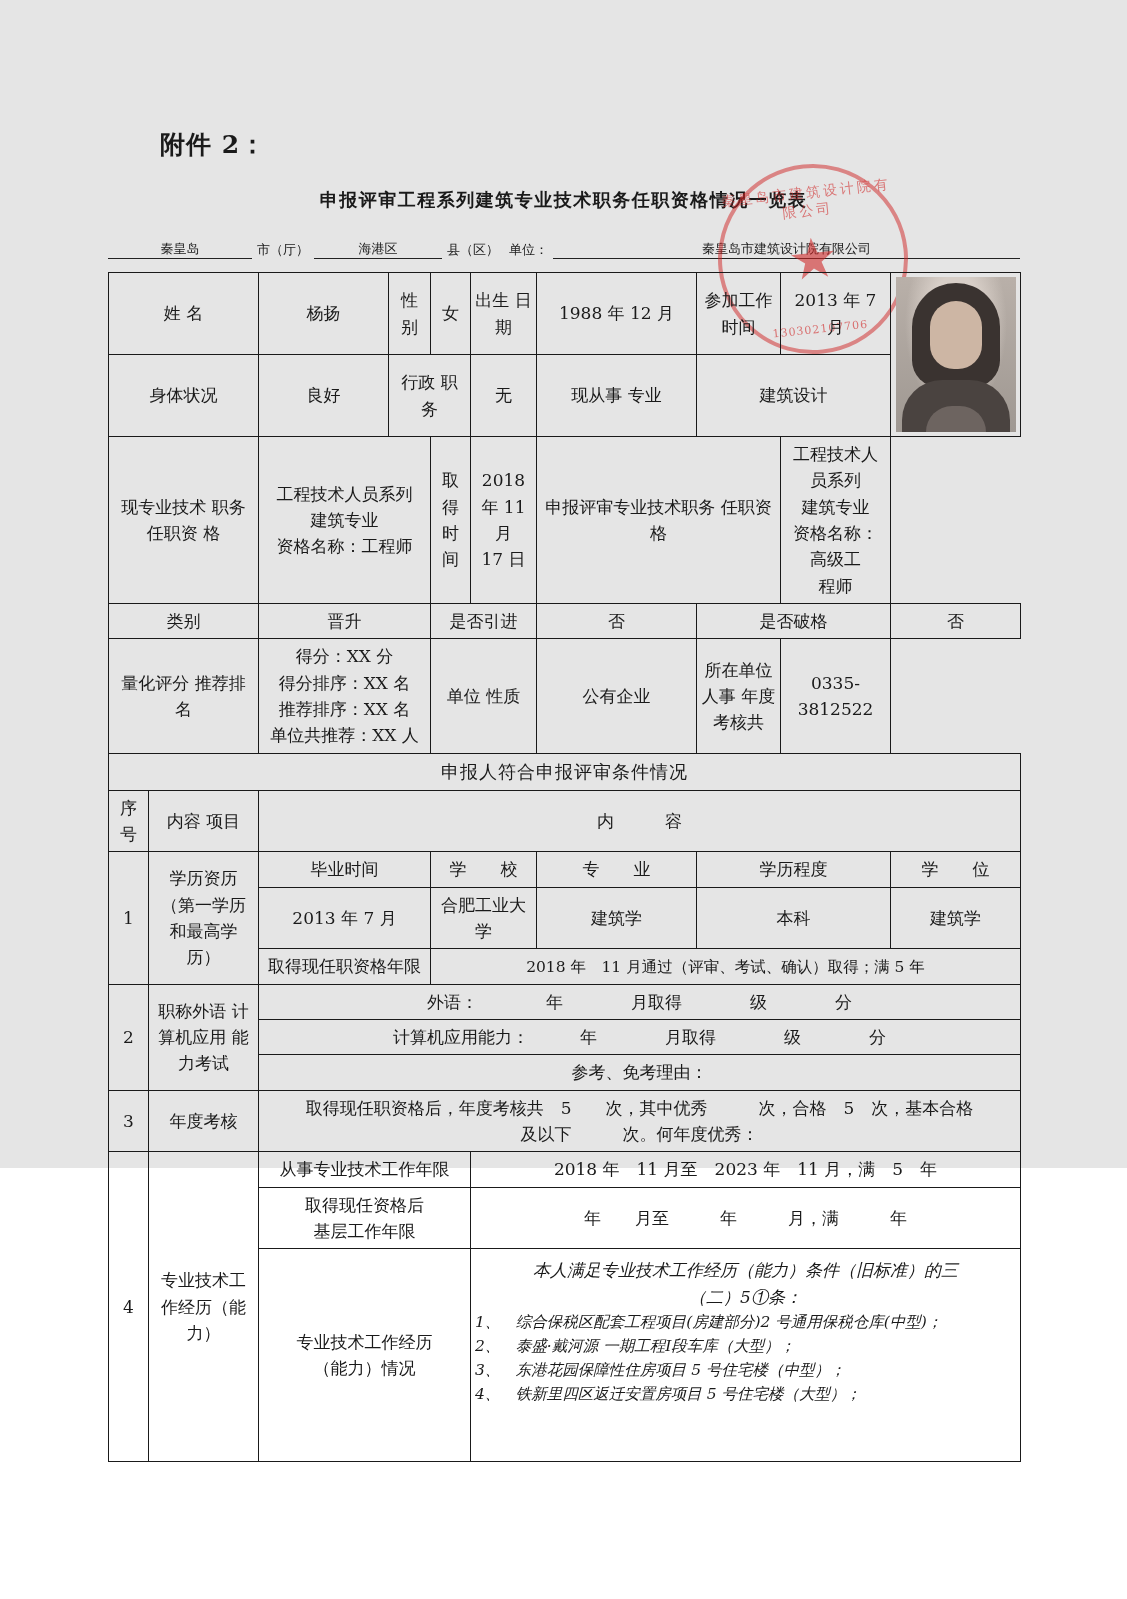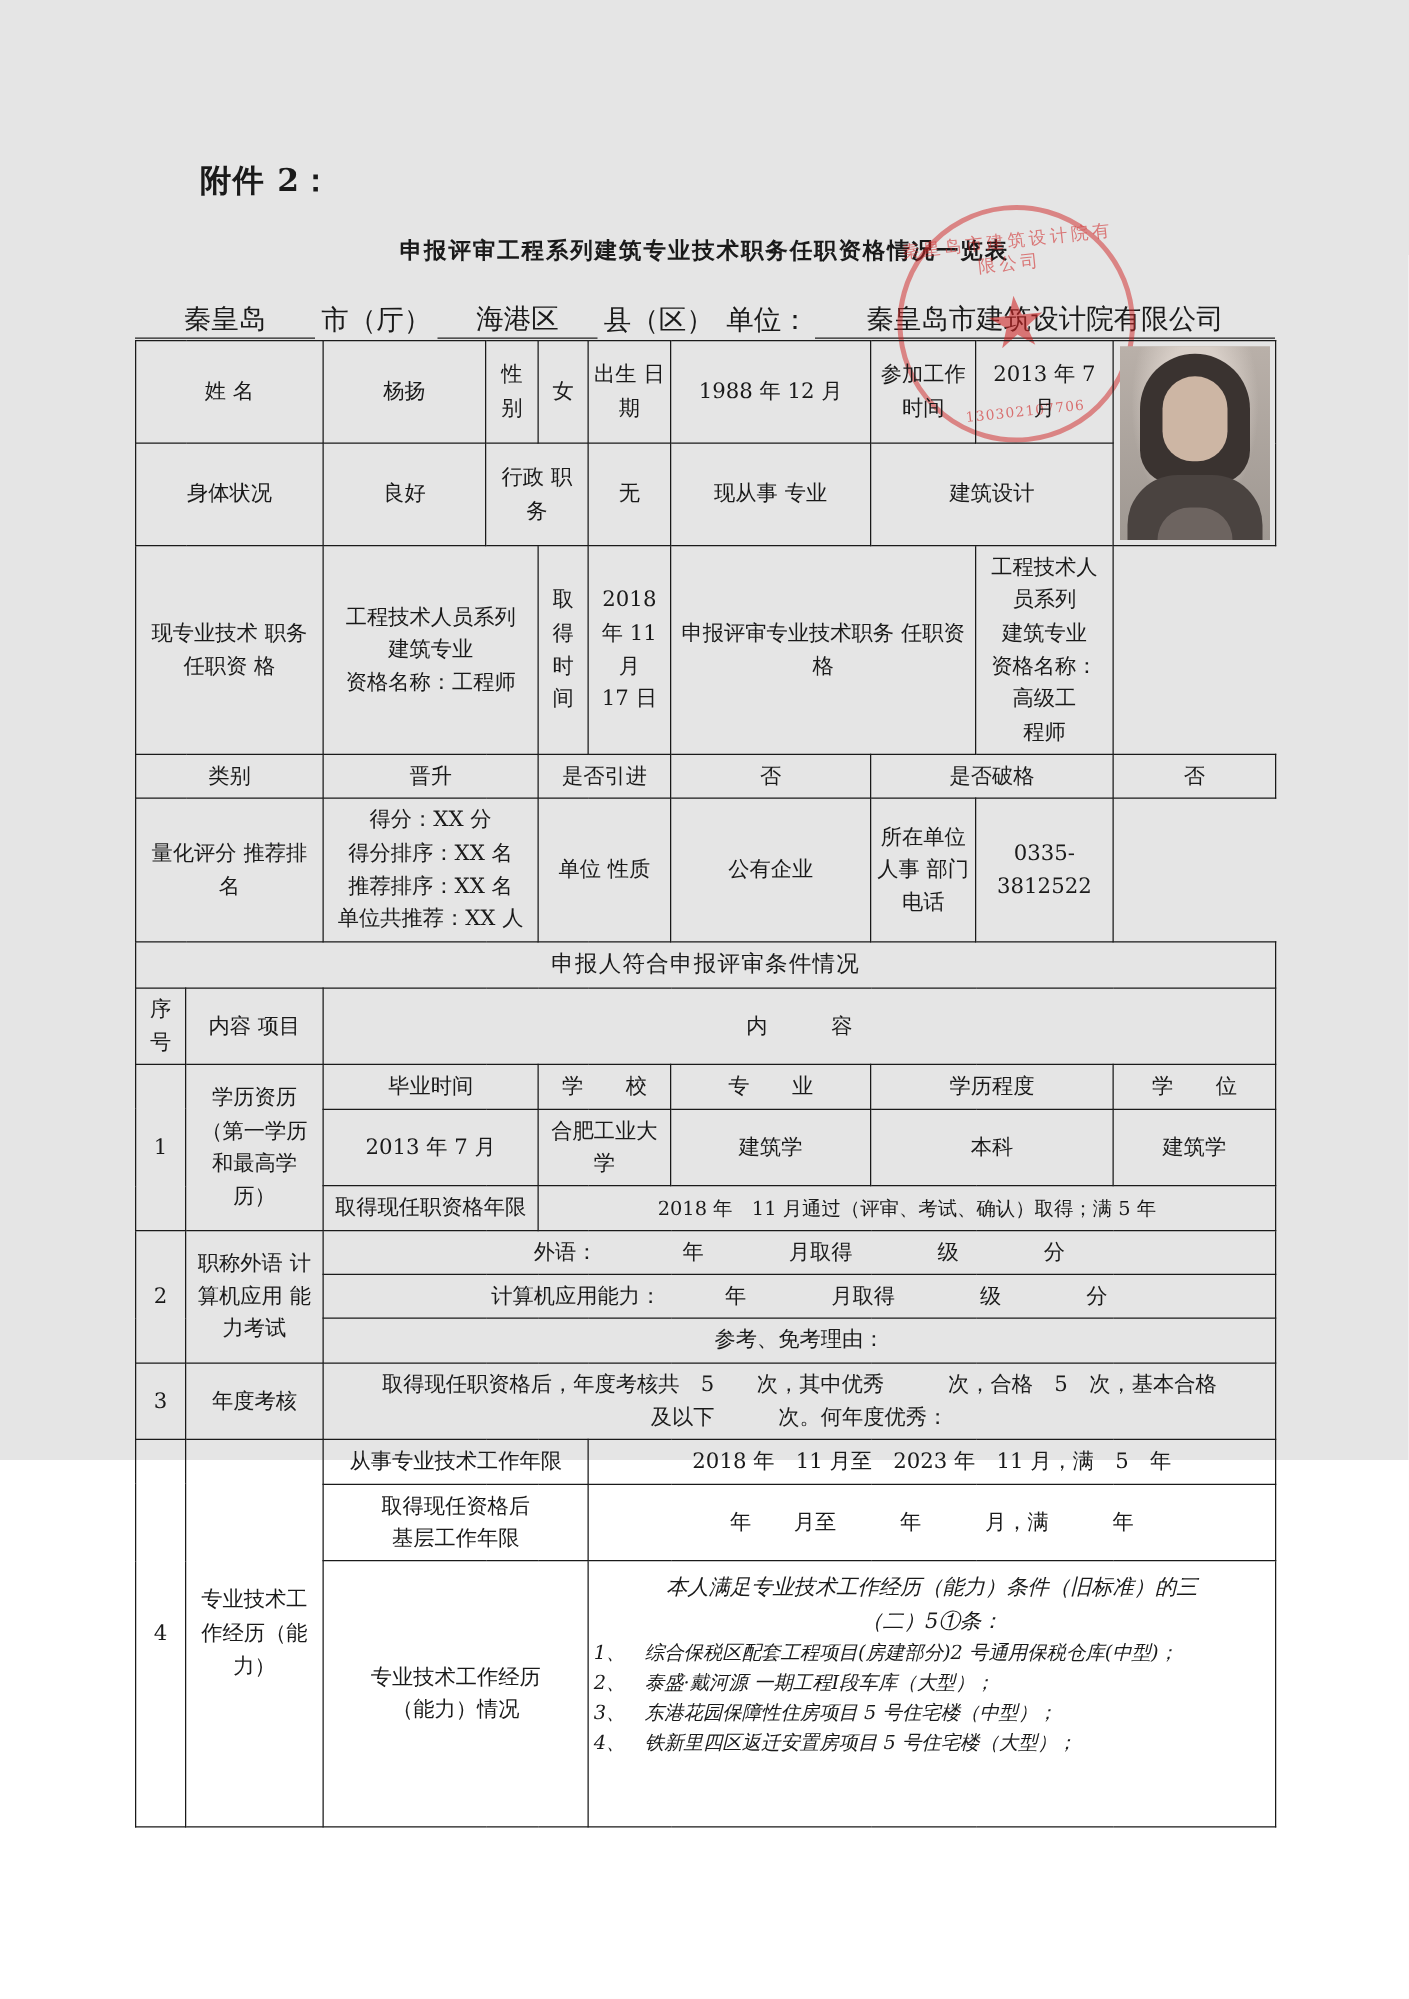--- a/index.html
+++ b/index.html
@@ -37,21 +37,21 @@
     text-align: center;
     font-size: 18px;
     font-weight: bold;
     letter-spacing: 1.5px;
   }
   .org-line {
     position: absolute;
     left: 108px;
     top: 240px;
     width: 912px;
-    font-size: 22px;
+    font-size: 13px;
     display: flex;
     align-items: flex-end;
     gap: 0px;
     white-space: nowrap;
   }
   .org-line .fill {
     border-bottom: 1.5px solid #222;
     text-align: center;
     padding: 0 6px;
     display: inline-block;
@@ -261,21 +261,21 @@
     <tr>
       <td colspan="2">量化评分 推荐排名</td>
       <td colspan="2" class="left v-stack">
         <div>得分：XX 分</div>
         <div>得分排序：XX 名</div>
         <div>推荐排序：XX 名</div>
         <div>单位共推荐：XX 人</div>
       </td>
       <td colspan="2">单位 性质</td>
       <td>公有企业</td>
-      <td>所在单位 人事 部门电话</td>
+      <td>所在单位 人事 年度考核共</td>
       <td>0335-3812522</td>
     </tr>
 
     <tr>
       <td colspan="10" class="section-title">申报人符合申报评审条件情况</td>
     </tr>
 
     <tr>
       <td>序 号</td>
       <td>内容 项目</td>

